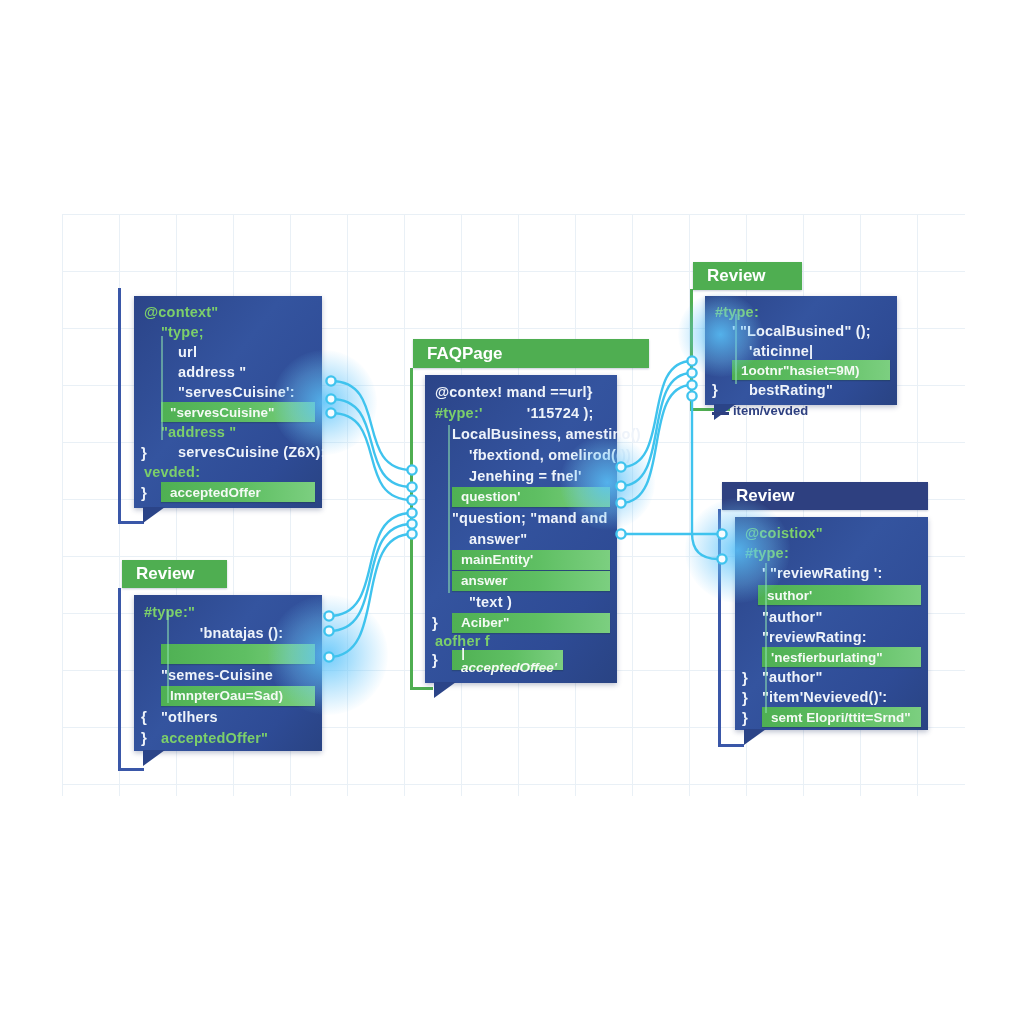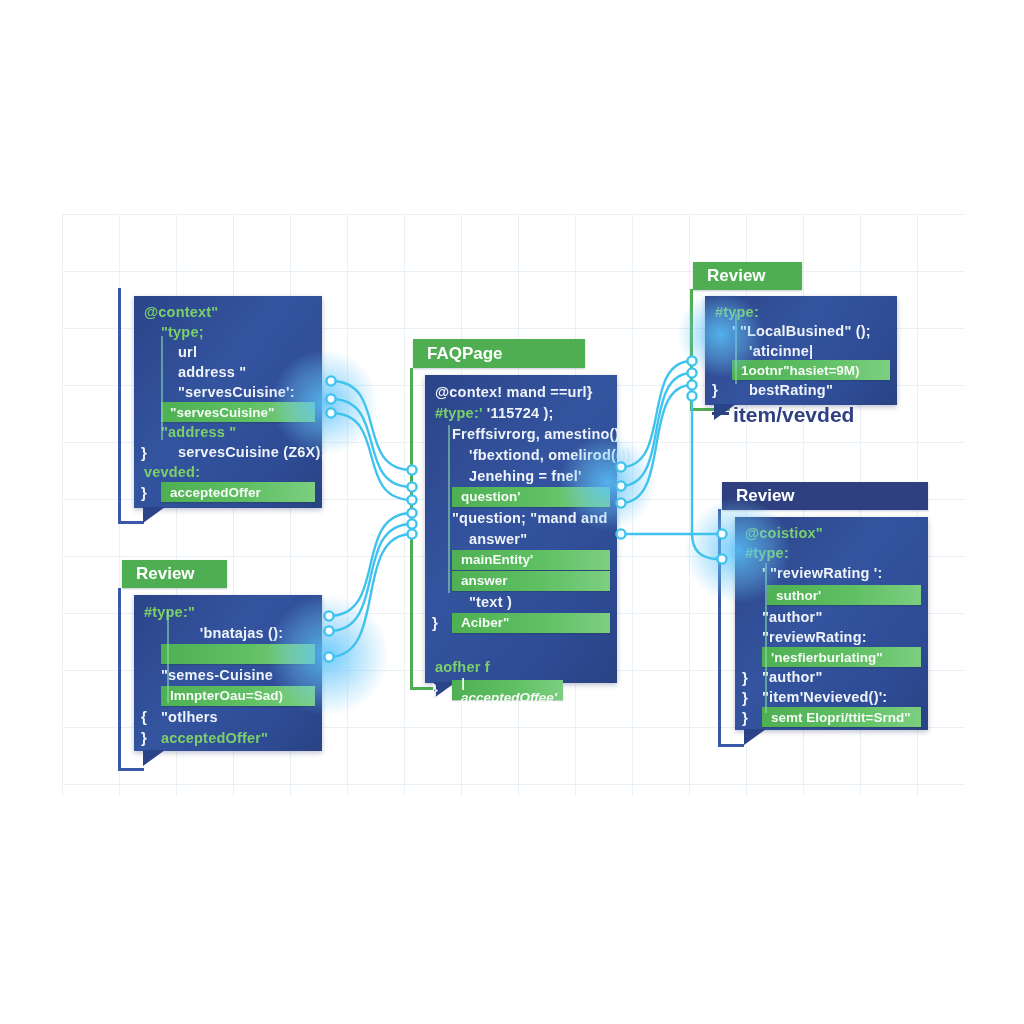--- a/index.html
+++ b/index.html
@@ -37,21 +37,21 @@
   .seg.w{color:var(--text-white);}
   .bar{flex:1;margin-right:7px;display:flex;align-items:center;height:20px;
        background:linear-gradient(90deg,#4fb053 0%,#5fbf63 55%,#7ccf80 100%);
        color:#f4faf4;font-weight:bold;font-size:13.5px;padding-left:9px;
        box-shadow:0 1px 1px rgba(20,50,30,.25);}
   .bar.narrow{flex:0 0 62%;font-style:italic;}
   
   #wires{position:absolute;left:0;top:0;z-index:5;pointer-events:none;}
   
   #item-label{position:absolute;left:733px;top:403px;color:var(--label);
-              font-weight:bold;font-size:21px;z-index:3;}
+              font-weight:bold;font-size:13px;z-index:3;}
   #item-dash{position:absolute;left:712px;top:412px;width:17px;height:3px;background:var(--label);z-index:3;}
 </style>
 </head>
 <body>
 
 <div id="canvas">
 
   <div id="grid"></div>
 
   <div class="glow" style="left:272px;top:350px;width:105px;height:105px;"></div>
@@ -124,36 +124,36 @@
         <span class="gutter">{</span>
         <span class="seg w">"otlhers</span>
       </div>
       <div class="row" style="height: 21px; padding-left: 27px;">
         <span class="gutter">}</span>
         <span class="seg g">acceptedOffer"</span>
       </div>
     </div>
 
   <div class="bracket green" style="left:410px;top:368px;width:23px;height:322px;"></div>
-  <div class="node-header hdr-green" style="left:413px;top:339px;width:172px;height:29px;">
+  <div class="node-header hdr-green" style="left:413px;top:339px;width:236px;height:29px;">
     <span>FAQPage</span>
   </div>
   <div class="node-body" style="left:425px;top:375px;width:192px;height:308px;">
     <div class="guide" style="left:23px;top:50px;height:168px;"></div>
     <div class="tail"></div>
   <div class="row" style="height: 21px; padding-left: 10px; text-align: right;">
         <span class="seg w">@contex! </span>
         <span class="seg w">mand ==url}</span>
       </div>
-      <div class="row" style="height: 21px; padding-left: 10px;">
+      <div class="row" style="height: 21px; padding-left: 10px; gap: 40px;">
         <span class="seg g">#type:' </span>
         <span class="seg w">'115724 );</span>
       </div>
       <div class="row" style="height: 21px; padding-left: 27px;">
-        <span class="seg w">Freffsivrorg, amestino()</span>
+        <span class="seg w">LocalBusiness, amestino()</span>
       </div>
       <div class="row" style="height: 21px; padding-left: 44px;">
         <span class="seg w">'fbextiond, omelirod(())</span>
       </div>
       <div class="row" style="height: 21px; padding-left: 44px;">
         <span class="seg w">Jenehing = fnel'</span>
       </div>
       <div class="row" style="height: 21px; padding-left: 27px;">
         <div class="bar">question'</div>
       </div>
@@ -169,21 +169,21 @@
       <div class="row" style="height: 21px; padding-left: 27px;">
         <div class="bar">answer</div>
       </div>
       <div class="row" style="height: 21px; padding-left: 44px;">
         <span class="seg w">"text )</span>
       </div>
       <div class="row" style="height: 21px; padding-left: 27px;">
         <span class="gutter">}</span>
         <div class="bar">Aciber"</div>
       </div>
-      <div class="row" style="height: 25px; padding-left: 10px; margin-top: 21px;">
+      <div class="row" style="height: 16px; padding-left: 10px;">
         <span class="seg g">aofher f</span>
       </div>
       <div class="row" style="height: 21px; padding-left: 27px;">
         <span class="gutter">}</span>
         <div class="bar narrow">| acceptedOffee'</div>
       </div>
     </div>
 
   <div class="bracket green" style="left:690px;top:289px;width:40px;height:122px;"></div>
   <div class="node-header hdr-green" style="left:693px;top:262px;width:109px;height:28px;">
@@ -221,21 +221,21 @@
     <div class="tail"></div>
   <div class="row" style="height: 20px; padding-left: 10px;">
         <span class="seg g">@coistiox"</span>
       </div>
       <div class="row" style="height: 20px; padding-left: 10px;">
         <span class="seg g">#type:</span>
       </div>
       <div class="row" style="height: 20px; padding-left: 27px;">
         <span class="seg w">' "reviewRating ':</span>
       </div>
-      <div class="row" style="height: 24px; padding-left: 32px;">
+      <div class="row" style="height: 24px; padding-left: 23px;">
         <div class="bar">suthor'</div>
       </div>
       <div class="row" style="height: 20px; padding-left: 27px;">
         <span class="seg w">"author"</span>
       </div>
       <div class="row" style="height: 20px; padding-left: 27px;">
         <span class="seg w">"reviewRating:</span>
       </div>
       <div class="row" style="height: 20px; padding-left: 27px;">
         <div class="bar">'nesfierburlating"</div>

